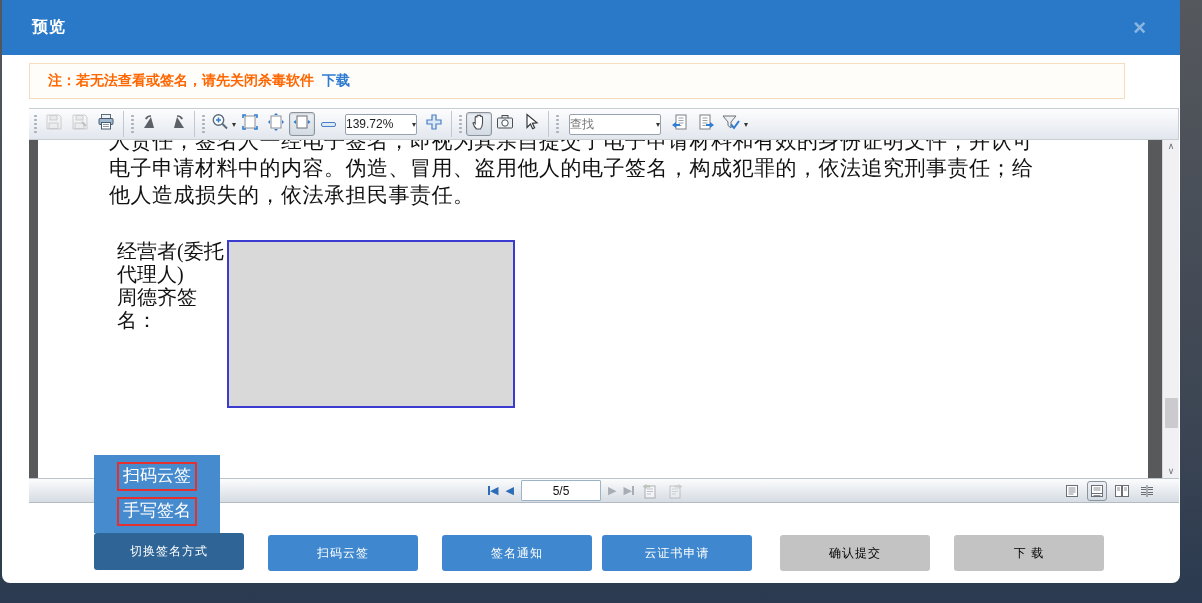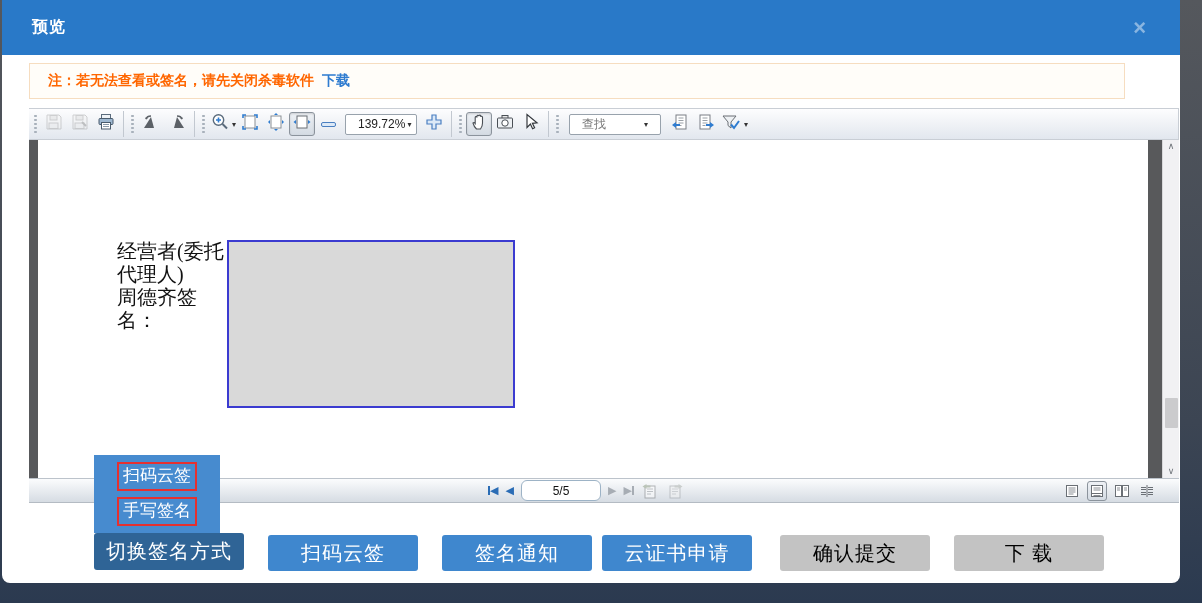--- a/index.html
+++ b/index.html
@@ -44,21 +44,21 @@
     background-size:5px 4px; background-position:center; }
   .tsep { width:1px; height:26px; background:#c2c8d0; margin:0 4px; }
   .tbtn { min-width:26px; height:24px; display:flex; align-items:center; justify-content:center;
     border:1px solid transparent; border-radius:3px; cursor:pointer; }
   .tbtn.pressed { background:linear-gradient(#eef1f5,#d4dbe3); border:1px solid #8b939c;
     box-shadow:inset 0 1px 2px rgba(0,0,0,.15); }
   .tbtn.disabled { opacity:.38; filter:grayscale(1); cursor:default; }
   .caret { font-size:8px; color:#333; margin-left:2px; cursor:pointer; }
   .combo {
     height:21px; background:#fff; border:1px solid #98a2ac; border-radius:2px;
-    display:flex; align-items:center; font-size:12px; color:#222; padding:0 12px; cursor:pointer;
+    display:flex; align-items:center; font-size:12px; color:#222; padding:0 0; cursor:pointer;
   }
   .combo input { border:none; outline:none; font-size:12px; width:100%;
     font-family:"Liberation Sans",sans-serif; color:#222; background:transparent; }
   .zoom-combo { width:72px; margin:0 4px; }
   .zoom-combo .val { flex:1; text-align:left; }
   .find-combo { width:92px; margin:0 6px; }
   .hbar { width:15px; height:5px; background:#dce9f7; border:1px solid #4a7fc1; border-radius:2px; }
   
   .viewer { position:relative; width:1150px; height:338px; margin-left:27px;
     background:#fff; display:flex; overflow:hidden; }
@@ -83,35 +83,35 @@
   .navbar { position:relative; width:1150px; height:25px; margin-left:27px;
     background:linear-gradient(#fbfcfd,#d6dce3);
     border-top:1px solid #bcc3cb; border-bottom:1px solid #b4bbc3;
     display:flex; align-items:center; justify-content:center; }
   .pager { display:flex; align-items:center; gap:7px; transform:translateX(-18px); }
   .pg { display:flex; align-items:center; font-size:11px; cursor:pointer; line-height:1; }
   .pg .bar { width:2px; height:9px; background:currentColor; }
   .pg.blue { color:#2a6cb5; }
   .pg.gray { color:#a7adb4; cursor:default; }
   .page-box { width:80px; height:21px; background:#fff; border:1px solid #9db3c6;
-    border-radius:6px; text-align:center; font-size:12px; color:#111;
+    border-radius:1px; text-align:center; font-size:12px; color:#111;
     font-family:"Liberation Sans",sans-serif; outline:none; }
   .view-ico { opacity:.55; filter:grayscale(.4); cursor:pointer; display:flex; }
   .layout-icons { position:absolute; right:22px; top:2px; display:flex; gap:5px; align-items:center; }
   .lbtn { width:20px; height:20px; display:flex; align-items:center; justify-content:center;
     border:1px solid transparent; border-radius:3px; cursor:pointer; }
   .lbtn.pressed { border:1px solid #8b939c; background:linear-gradient(#eef1f5,#d4dbe3); }
   
   .popup { position:absolute; left:92px; top:455px; width:126px; height:78px;
     background:var(--popup-blue,#478bcf); z-index:6;
     display:flex; flex-direction:column; align-items:center; justify-content:space-evenly; }
   .pop-item { border:2px solid var(--highlight-red,#e53030); color:#fff; font-size:17px;
     padding:1px 4px 2px; line-height:1.3; cursor:pointer; white-space:nowrap; }
   .btn { position:absolute; top:535px; width:150px; height:36px; border:none; border-radius:3px;
-    color:#fff; font-size:20px; font-family:"Liberation Sans",sans-serif; cursor:pointer;
+    color:#fff; font-size:12px; font-family:"Liberation Sans",sans-serif; cursor:pointer;
     letter-spacing:1px; }
   .btn.dark { left:92px; top:533px; height:37px; background:var(--dark-blue,#2f6496); z-index:6; }
   .btn.primary { background:var(--primary-blue,#3f87ce); }
   .btn.disabled { background:var(--disabled-gray,#c3c3c3); color:#000000; cursor:default; }
   .btn.b1 { left:266px; } .btn.b2 { left:440px; } .btn.b3 { left:600px; }
   .btn.b4 { left:778px; } .btn.b5 { left:952px; }
 </style>
 </head>
 <body>
 
@@ -285,20 +285,25 @@
             <path d="M11 12.5l3 3.5 5-7" fill="none" stroke="#2f7cd0" stroke-width="2"></path>
           </svg>
       </span>
       <span class="caret">▾</span>
     </div>
   </div>
 
   <div class="viewer">
     <div class="edge-l"></div>
     <div class="page">
+      <div class="doc-text">
+        <p>人责任；签名人一经电子签名，即视为其亲自提交了电子申请材料和有效的身份证明文件，并认可</p>
+        <p>电子申请材料中的内容。伪造、冒用、盗用他人的电子签名，构成犯罪的，依法追究刑事责任；给</p>
+        <p>他人造成损失的，依法承担民事责任。</p>
+      </div>
       <div class="sig-row">
         <div class="sig-label">
           <div>经营者(委托</div>
           <div>代理人)</div>
           <div>周德齐签名：</div>
         </div>
         <div class="sig-box"></div>
       </div>
     </div>
     <div class="edge-r"></div>

